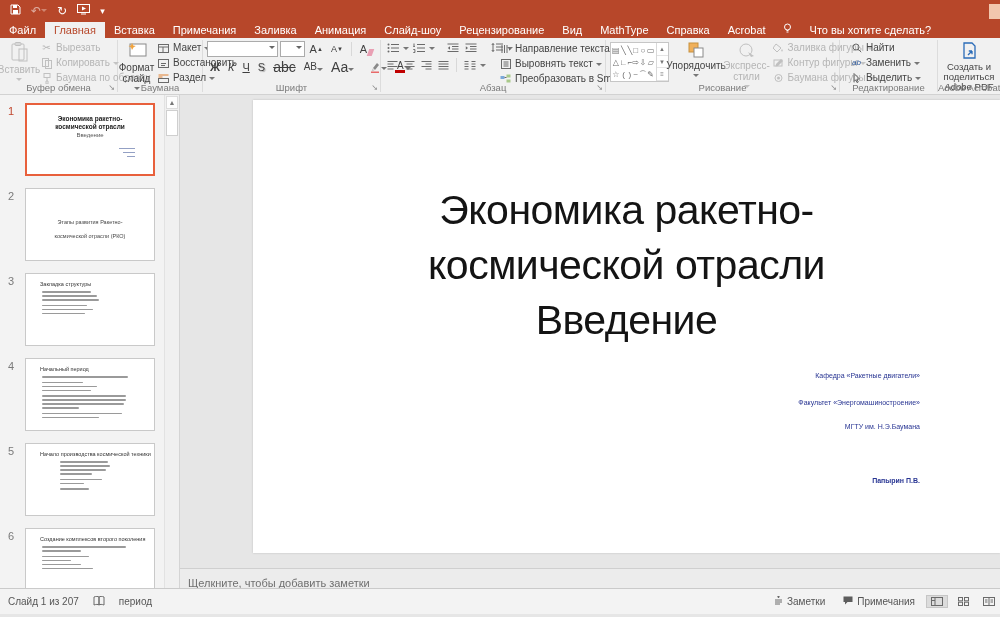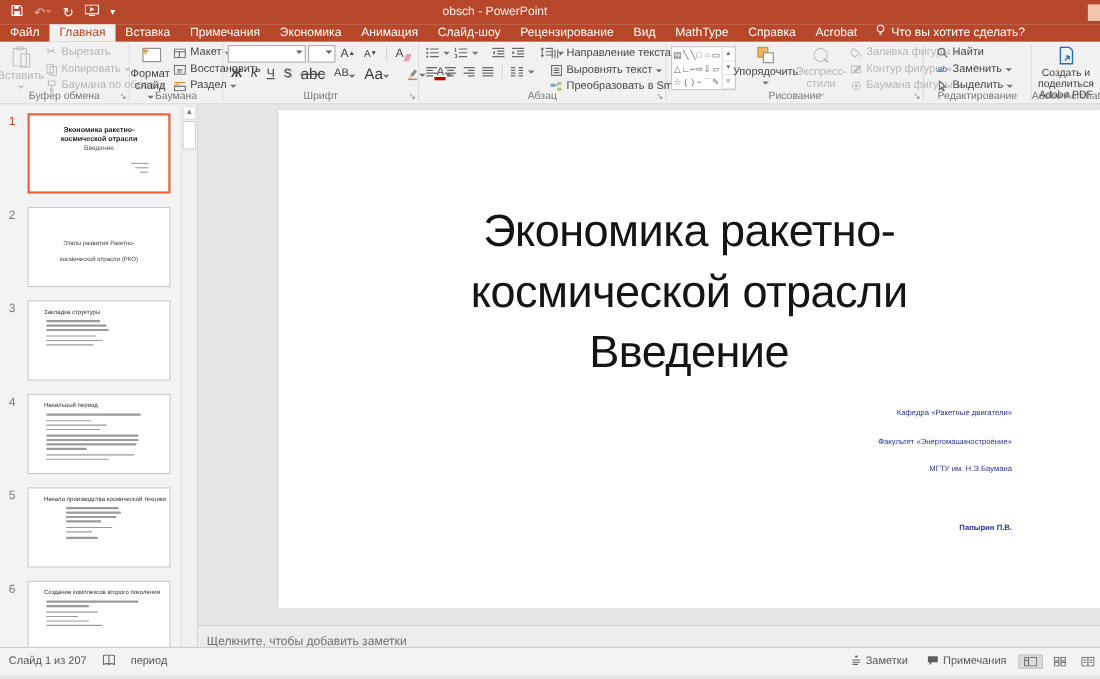--- a/index.html
+++ b/index.html
@@ -12,21 +12,21 @@
   .qat { display:flex; align-items:center; gap:10px; padding-left:10px; color:#fff; }
   .qat .qi { font-size:12px; line-height:22px; cursor:default; }
   .qat .dim { opacity:.55; }
   .win-title { position:absolute; left:0; top:0; width:900px; text-align:center; line-height:22px; color:rgba(255,255,255,.92); font-size:11px; }
   .corner-badge { position:absolute; right:0; top:4px; width:11px; height:15px; background:#f2c6ad; }
 
   
   .tabbar { position:absolute; left:0; top:22px; width:100%; height:16px; background:var(--brand,#B7472A); display:flex; align-items:stretch; font-size:11px; }
   .tab { color:#fff; padding:0 9px; line-height:16px; cursor:default; white-space:nowrap; }
   .tab.active { background:#f1f1f1; color:var(--brand,#B7472A); }
-  .tellme { display:flex; align-items:center; gap:5px; color:#fff; padding:0 8px; line-height:16px; white-space:nowrap; }
+  .tellme { display:flex; align-items:center; gap:18px; color:#fff; padding:0 8px; line-height:16px; white-space:nowrap; }
 
   
   .ribbon { position:absolute; left:0; top:38px; width:100%; height:57px; background:#f1f1f1; border-bottom:1px solid #d2d2d2; display:flex; }
   .rgroup { position:relative; height:100%; flex:0 0 auto; }
   .rgroup .gbody { position:absolute; left:0; right:0; top:2px; bottom:13px; display:flex; align-items:stretch; }
   .glabel { position:absolute; left:0; right:0; bottom:1px; text-align:center; font-size:9.5px; color:#7a7a7a; white-space:nowrap; }
   .gdiv { width:1px; background:#dcdcdc; margin:2px 0; flex:0 0 1px; }
   .launcher { position:absolute; right:2px; bottom:1px; font-size:8px; color:#8a8a8a; line-height:10px; }
   .bigbtn { display:flex; flex-direction:column; align-items:center; justify-content:flex-start; text-align:center; font-size:10px; color:#444; padding:2px 3px; line-height:11px; }
   .bigbtn .bicon { height:22px; display:flex; align-items:center; justify-content:center; margin-bottom:2px; }
@@ -115,31 +115,30 @@
       <span class="qi">↻</span>
       <span class="qi">
         <svg width="13" height="11" viewBox="0 0 13 11">
             <rect x="0.5" y="0.5" width="12" height="8" fill="none" stroke="#fff"></rect>
             <path d="M5 2.5l4 2-4 2z" fill="#fff"></path>
             <path d="M4 10h5" stroke="#fff"></path>
           </svg>
       </span>
       <span class="qi" style="font-size:9px">▾</span>
     </div>
-    <div class="win-title">obsch - PowerPoint</div>
     <div class="corner-badge"></div>
   </div>
 
   <div class="tabbar">
     <div id="tabs-container" style="display:flex">
         <div class="tab">Файл</div>
         <div class="tab active">Главная</div>
         <div class="tab">Вставка</div>
         <div class="tab">Примечания</div>
-        <div class="tab">Экономика</div>
+        <div class="tab">Заливка</div>
         <div class="tab">Анимация</div>
         <div class="tab">Слайд-шоу</div>
         <div class="tab">Рецензирование</div>
         <div class="tab">Вид</div>
         <div class="tab">MathType</div>
         <div class="tab">Справка</div>
         <div class="tab">Acrobat</div>
       </div>
     <div class="tellme">
       <span>

